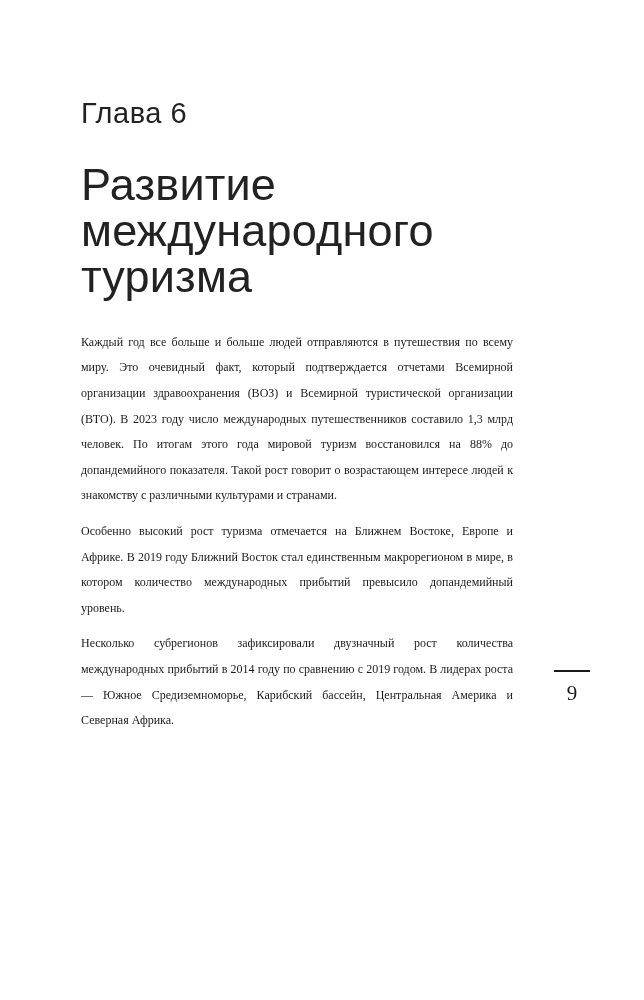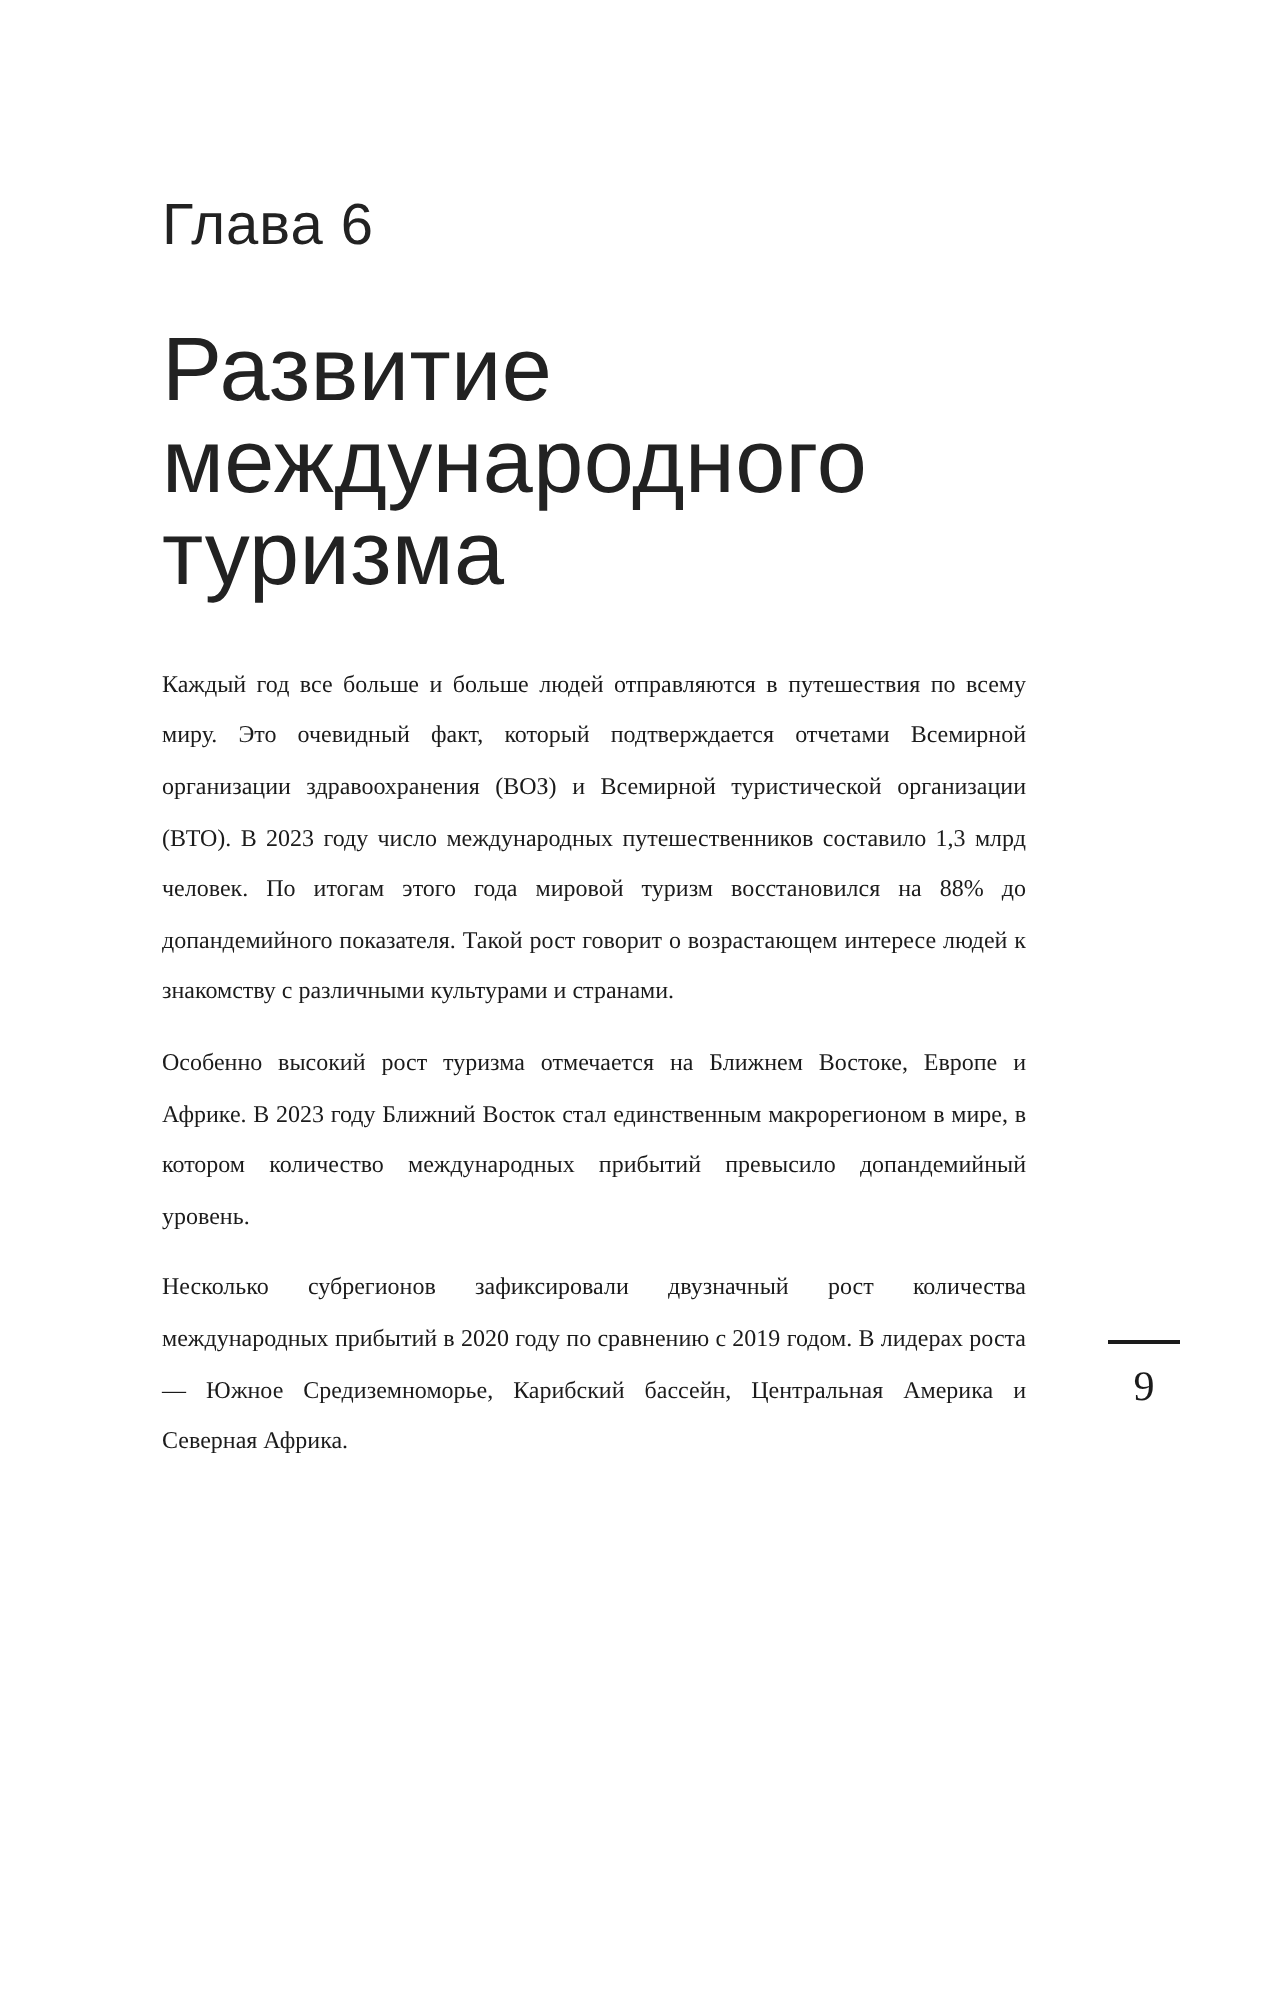--- a/index.html
+++ b/index.html
@@ -70,21 +70,21 @@
 </head>
 <body>
 
 <div class="content">
   <div class="chapter-label">Глава 6</div>
 
   <div class="chapter-title">Развитие международного туризма</div>
 
   <div class="body-text">
     <p>Каждый год все больше и больше людей отправляются в путешествия по всему миру. Это очевидный факт, который подтверждается отчетами Всемирной организации здравоохранения (ВОЗ) и Всемирной туристической организации (ВТО). В 2023 году число международных путешественников составило 1,3 млрд человек. По итогам этого года мировой туризм восстановился на 88% до допандемийного показателя. Такой рост говорит о возрастающем интересе людей к знакомству с различными культурами и странами.</p>
-    <p>Особенно высокий рост туризма отмечается на Ближнем Востоке, Европе и Африке. В 2023 году Ближний Восток стал единственным макрорегионом в мире, в котором количество международных прибытий превысило допандемийный уровень.</p>
-    <p>Несколько субрегионов зафиксировали двузначный рост количества международных прибытий в 2020 году по сравнению с 2019 годом. В лидерах роста — Южное Средиземноморье, Карибский бассейн, Центральная Америка и Северная Африка.</p>
+    <p>Особенно высокий рост туризма отмечается на Ближнем Востоке, Европе и Африке. В 2019 году Ближний Восток стал единственным макрорегионом в мире, в котором количество международных прибытий превысило допандемийный уровень.</p>
+    <p>Несколько субрегионов зафиксировали двузначный рост количества международных прибытий в 2014 году по сравнению с 2019 годом. В лидерах роста — Южное Средиземноморье, Карибский бассейн, Центральная Америка и Северная Африка.</p>
   </div>
 </div>
 
 <div class="page-number-marker">
   <div class="page-number-rule"></div>
   <div class="page-number">9</div>
 </div>
 
 </body></html>

